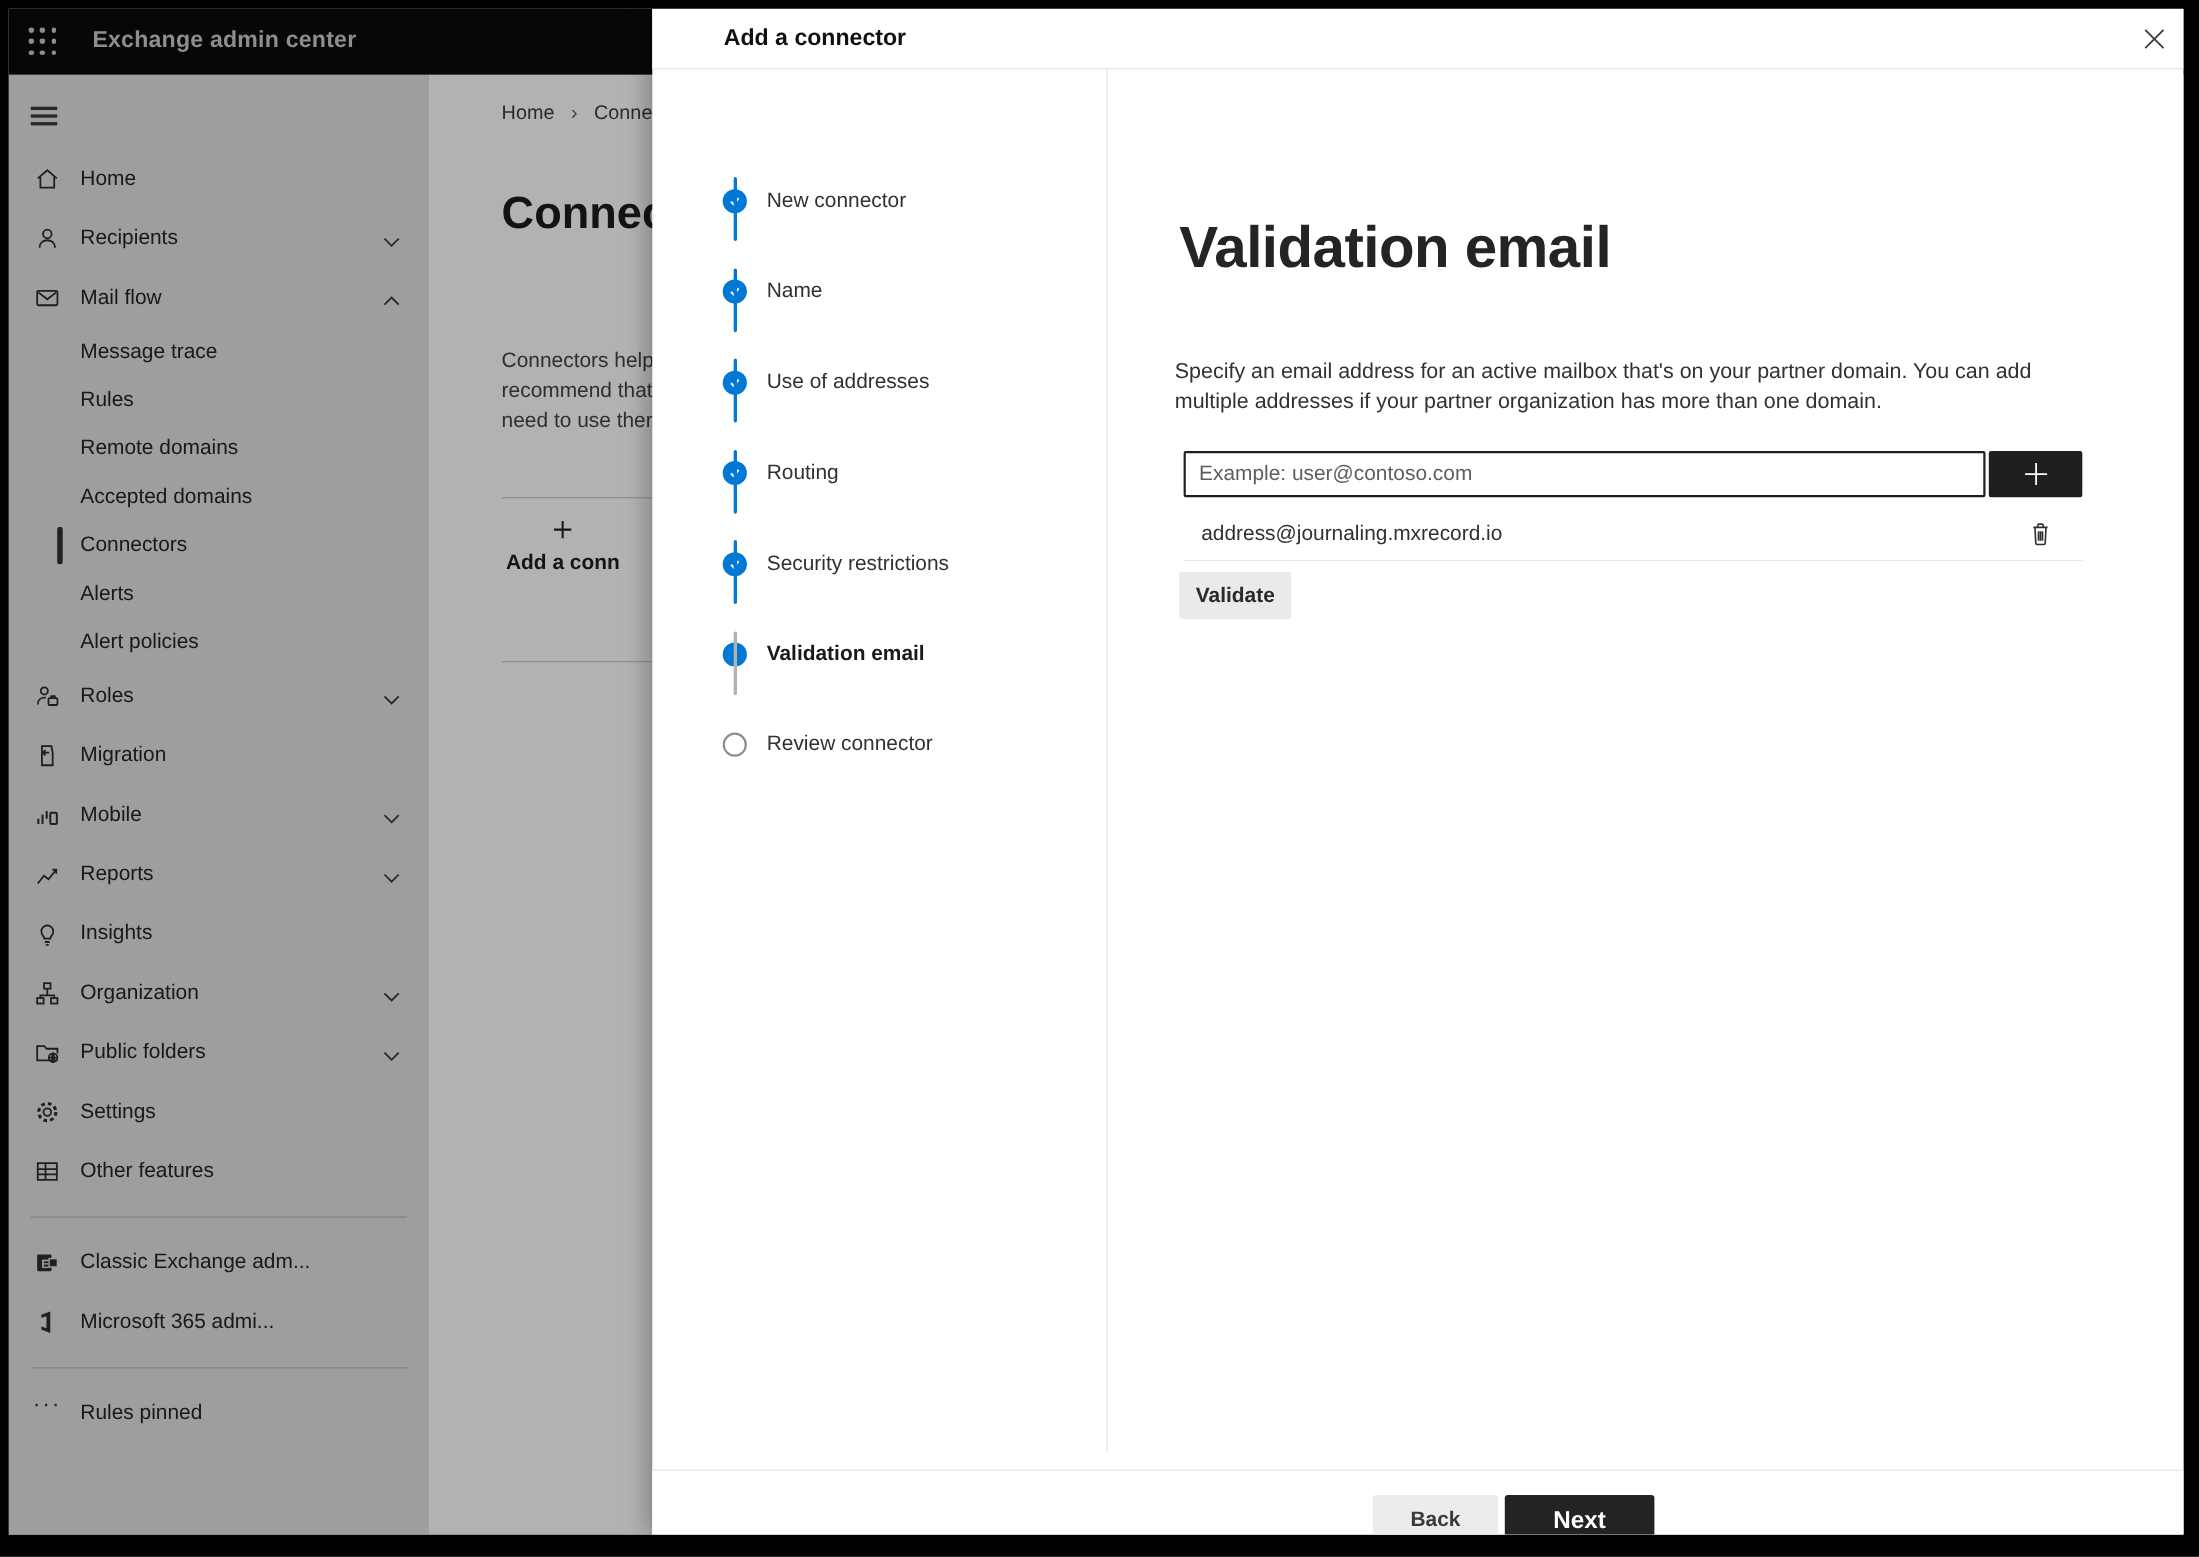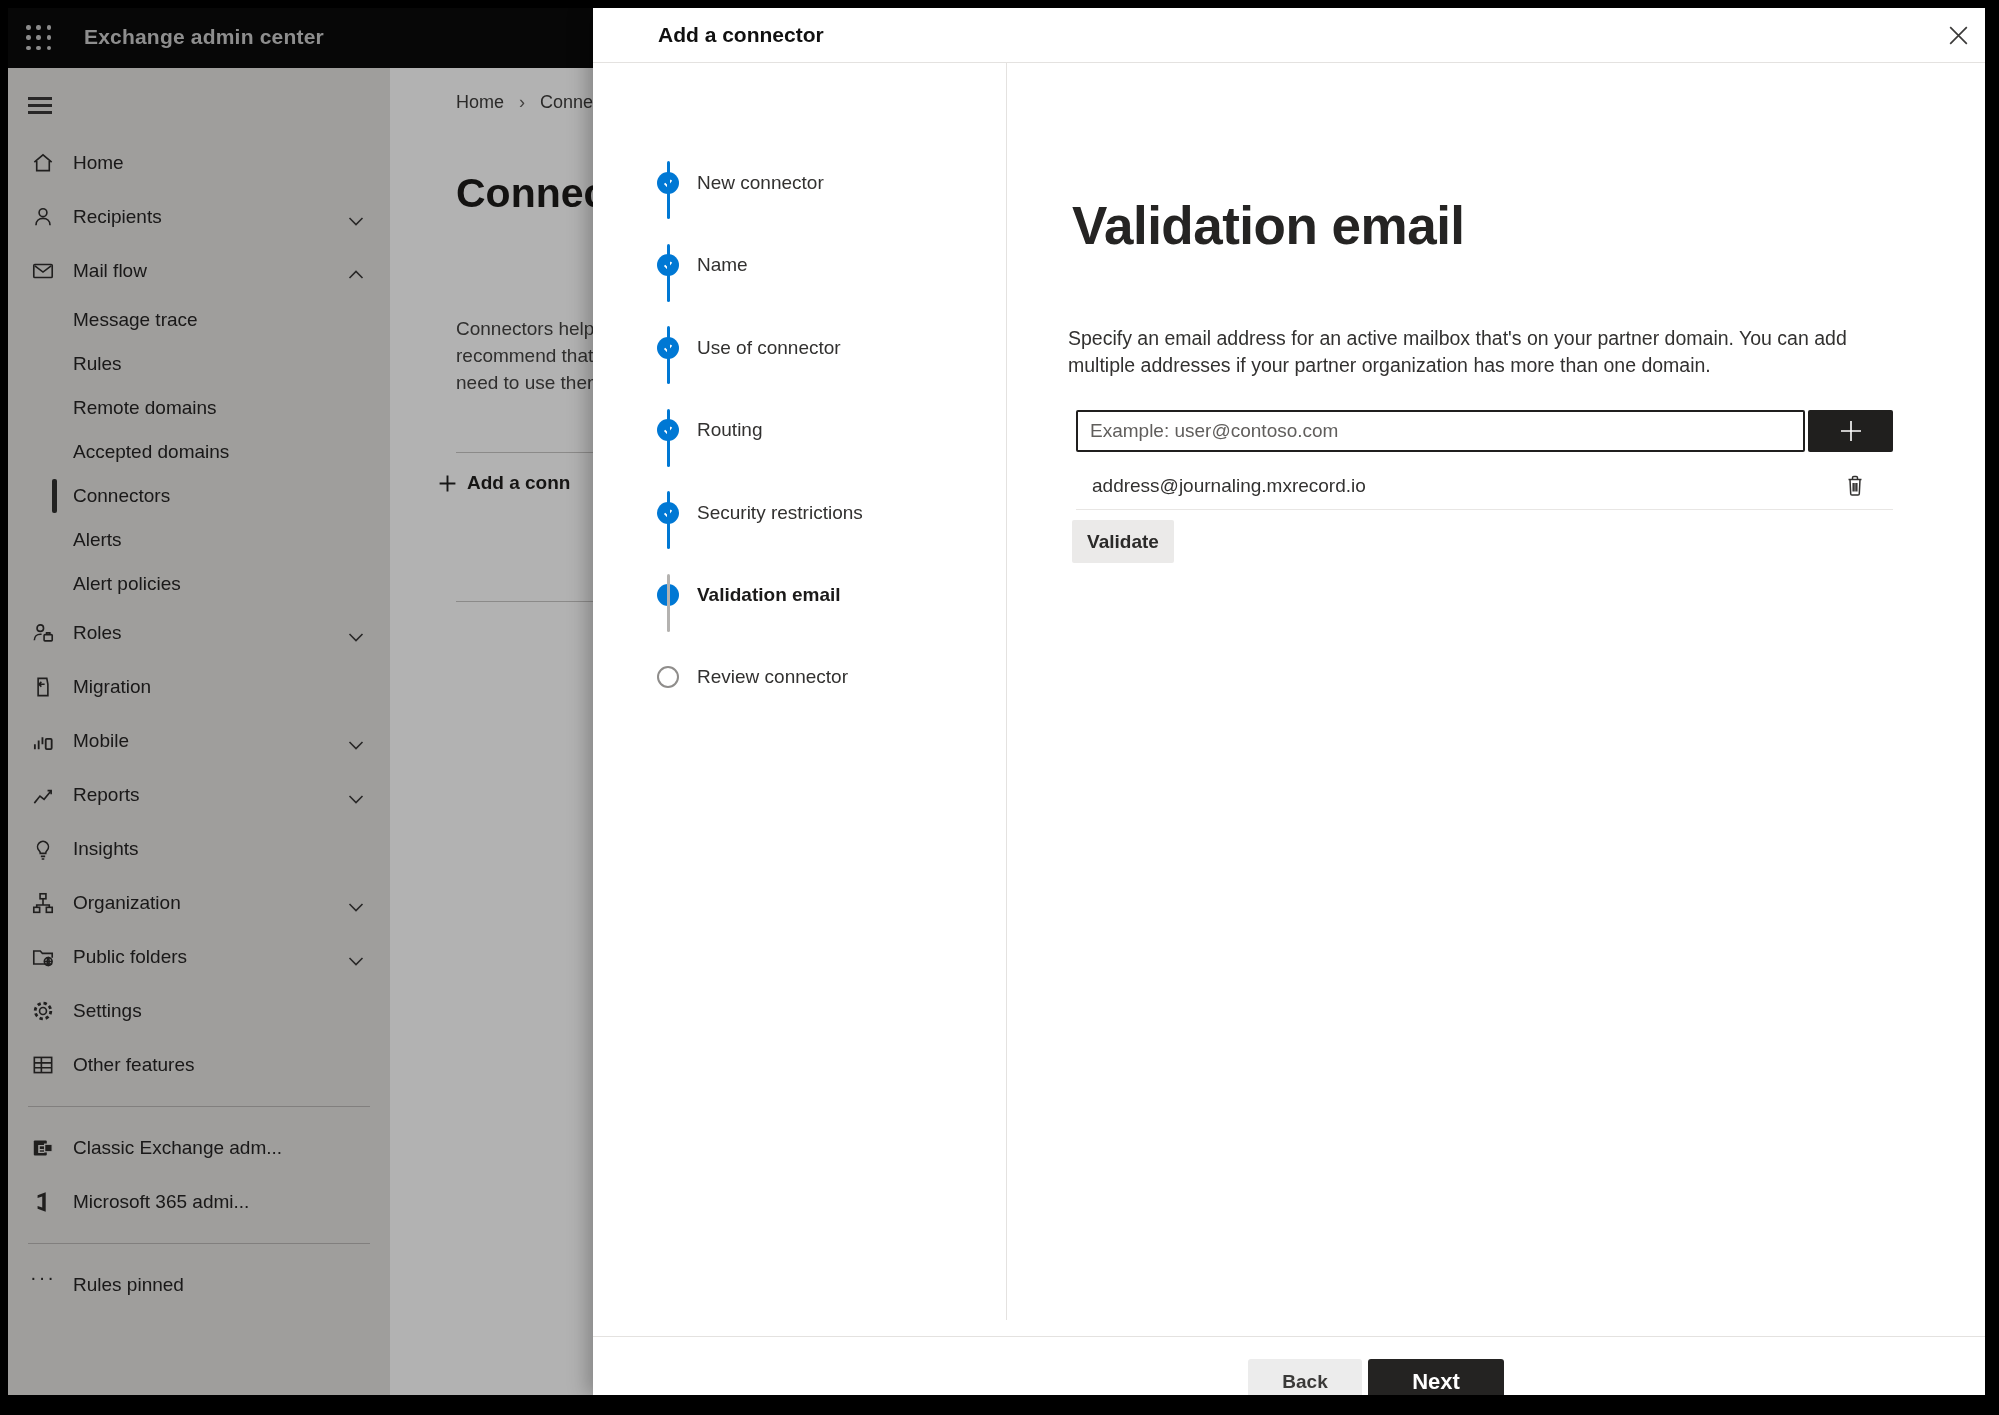--- a/index.html
+++ b/index.html
@@ -31,21 +31,21 @@
   .nav-div { height:1px; background:#b9b7b5; margin:14px 20px 14px 20px; }
   #show-pinned .nav-ico { font-size:20px; letter-spacing:2px; line-height:10px; color:#2e2d2c; }
 
   
   #page { position:absolute; left:382px; top:60px; width:1595px; height:1327px; background:#ffffff; }
   #crumb { position:absolute; left:66px; top:24px; font-size:18px; color:#3e3d3c; white-space:nowrap; }
   #crumb .sep { margin:0 10px; color:#605e5c; }
   #page-h1 { position:absolute; left:66px; top:102px; font-size:41px; font-weight:700; color:#1d1c1b; white-space:nowrap; }
   .intro-line { position:absolute; left:66px; font-size:19px; color:#454443; white-space:nowrap; }
   #pg-div1 { position:absolute; left:66px; top:384px; width:600px; height:1px; background:#c8c6c4; }
-  #add-conn { position:absolute; left:48px; top:346px; display:flex; align-items:center; gap:10px; cursor:pointer; top:404px; }
+  #add-conn { position:absolute; left:70px; top:346px; display:flex; align-items:center; gap:10px; cursor:pointer; top:404px;flex-direction:column; }
   #add-conn svg { width:19px; height:19px; }
   #add-conn span { font-size:19px; font-weight:700; color:#201f1e; white-space:nowrap; }
   #pg-check { position:absolute; left:462px; top:492px; width:21px; height:21px; border:2px solid #4a4948; border-radius:4px; background:transparent; }
   #pg-status { position:absolute; left:521px; top:496px; font-size:17px; color:#3e3d3c; }
   #pg-div2 { position:absolute; left:66px; top:533px; width:600px; height:1px; background:#c8c6c4; }
 
   
   #dim { position:absolute; left:0; top:0; width:100%; height:100%; background:rgba(0,0,0,0.30); }
 
   
@@ -356,21 +356,21 @@
             </span>
           <span class="step-label">Name</span>
         </div>
         <div class="step-line" style="top:181px"></div>
         <div class="step complete" style="top:239px">
           <span class="step-dot">
               <svg width="12" height="12" viewBox="0 0 12 12" fill="none" stroke="#fff" stroke-width="1.9">
                 <path d="M2.6 6.4 5 8.8l4.4-5.6"></path>
               </svg>
             </span>
-          <span class="step-label">Use of connector</span>
+          <span class="step-label">Use of addresses</span>
         </div>
         <div class="step-line" style="top:263px"></div>
         <div class="step complete" style="top:321px">
           <span class="step-dot">
               <svg width="12" height="12" viewBox="0 0 12 12" fill="none" stroke="#fff" stroke-width="1.9">
                 <path d="M2.6 6.4 5 8.8l4.4-5.6"></path>
               </svg>
             </span>
           <span class="step-label">Routing</span>
         </div>

